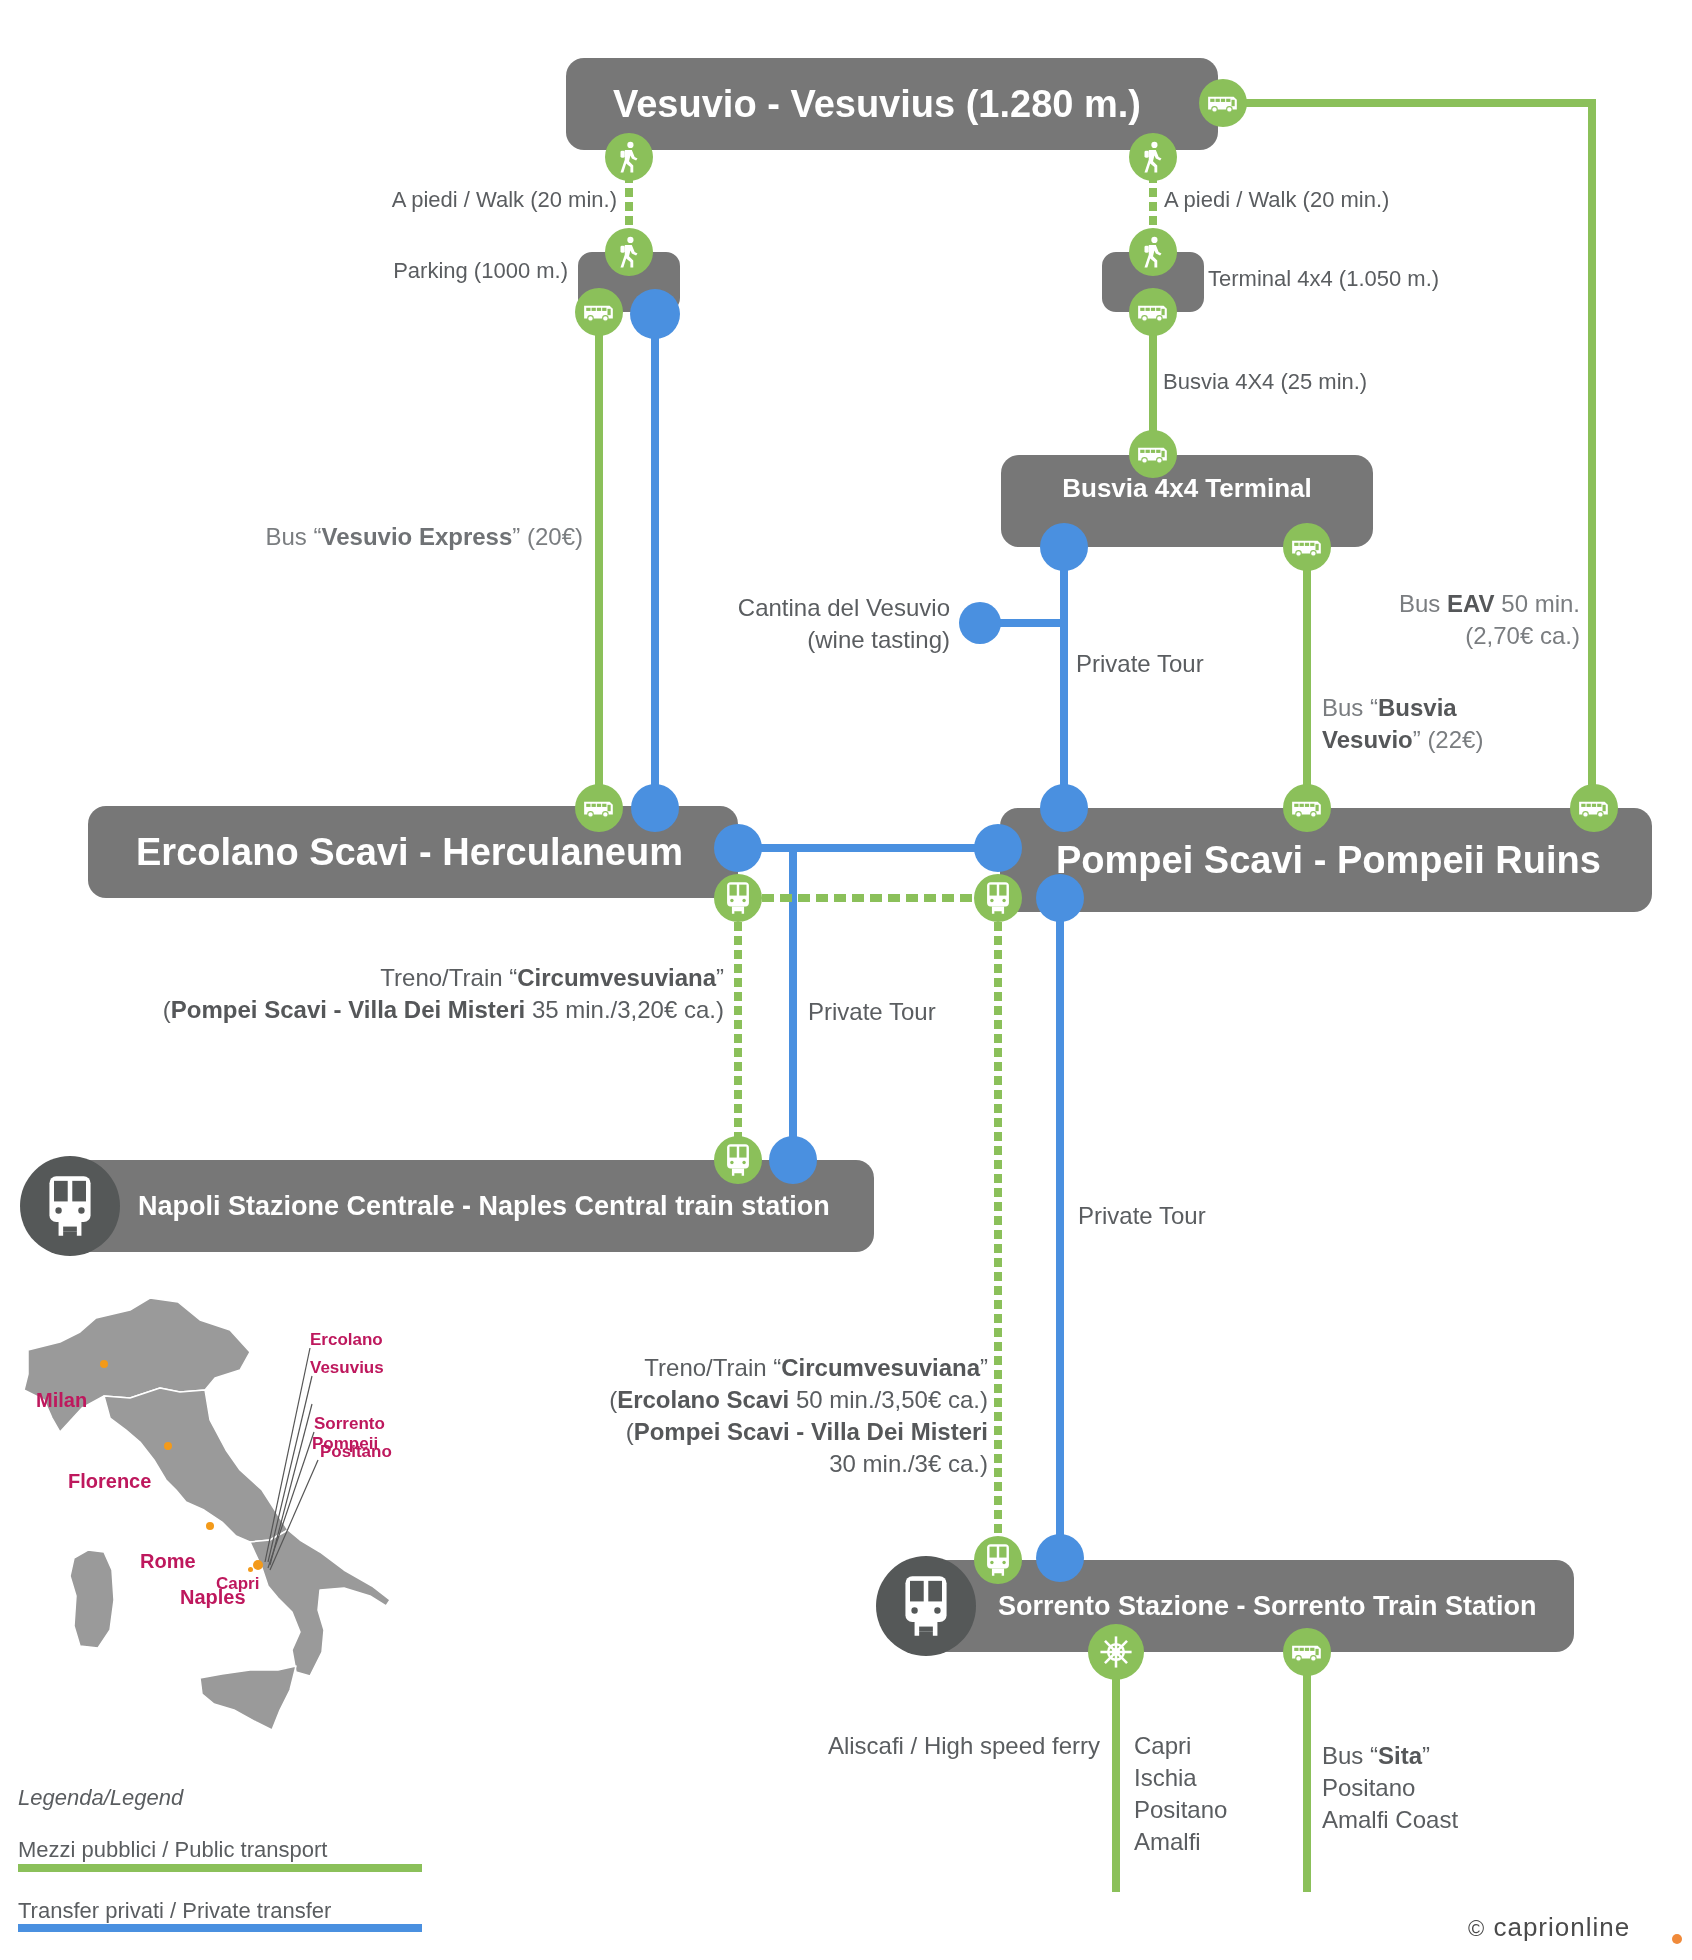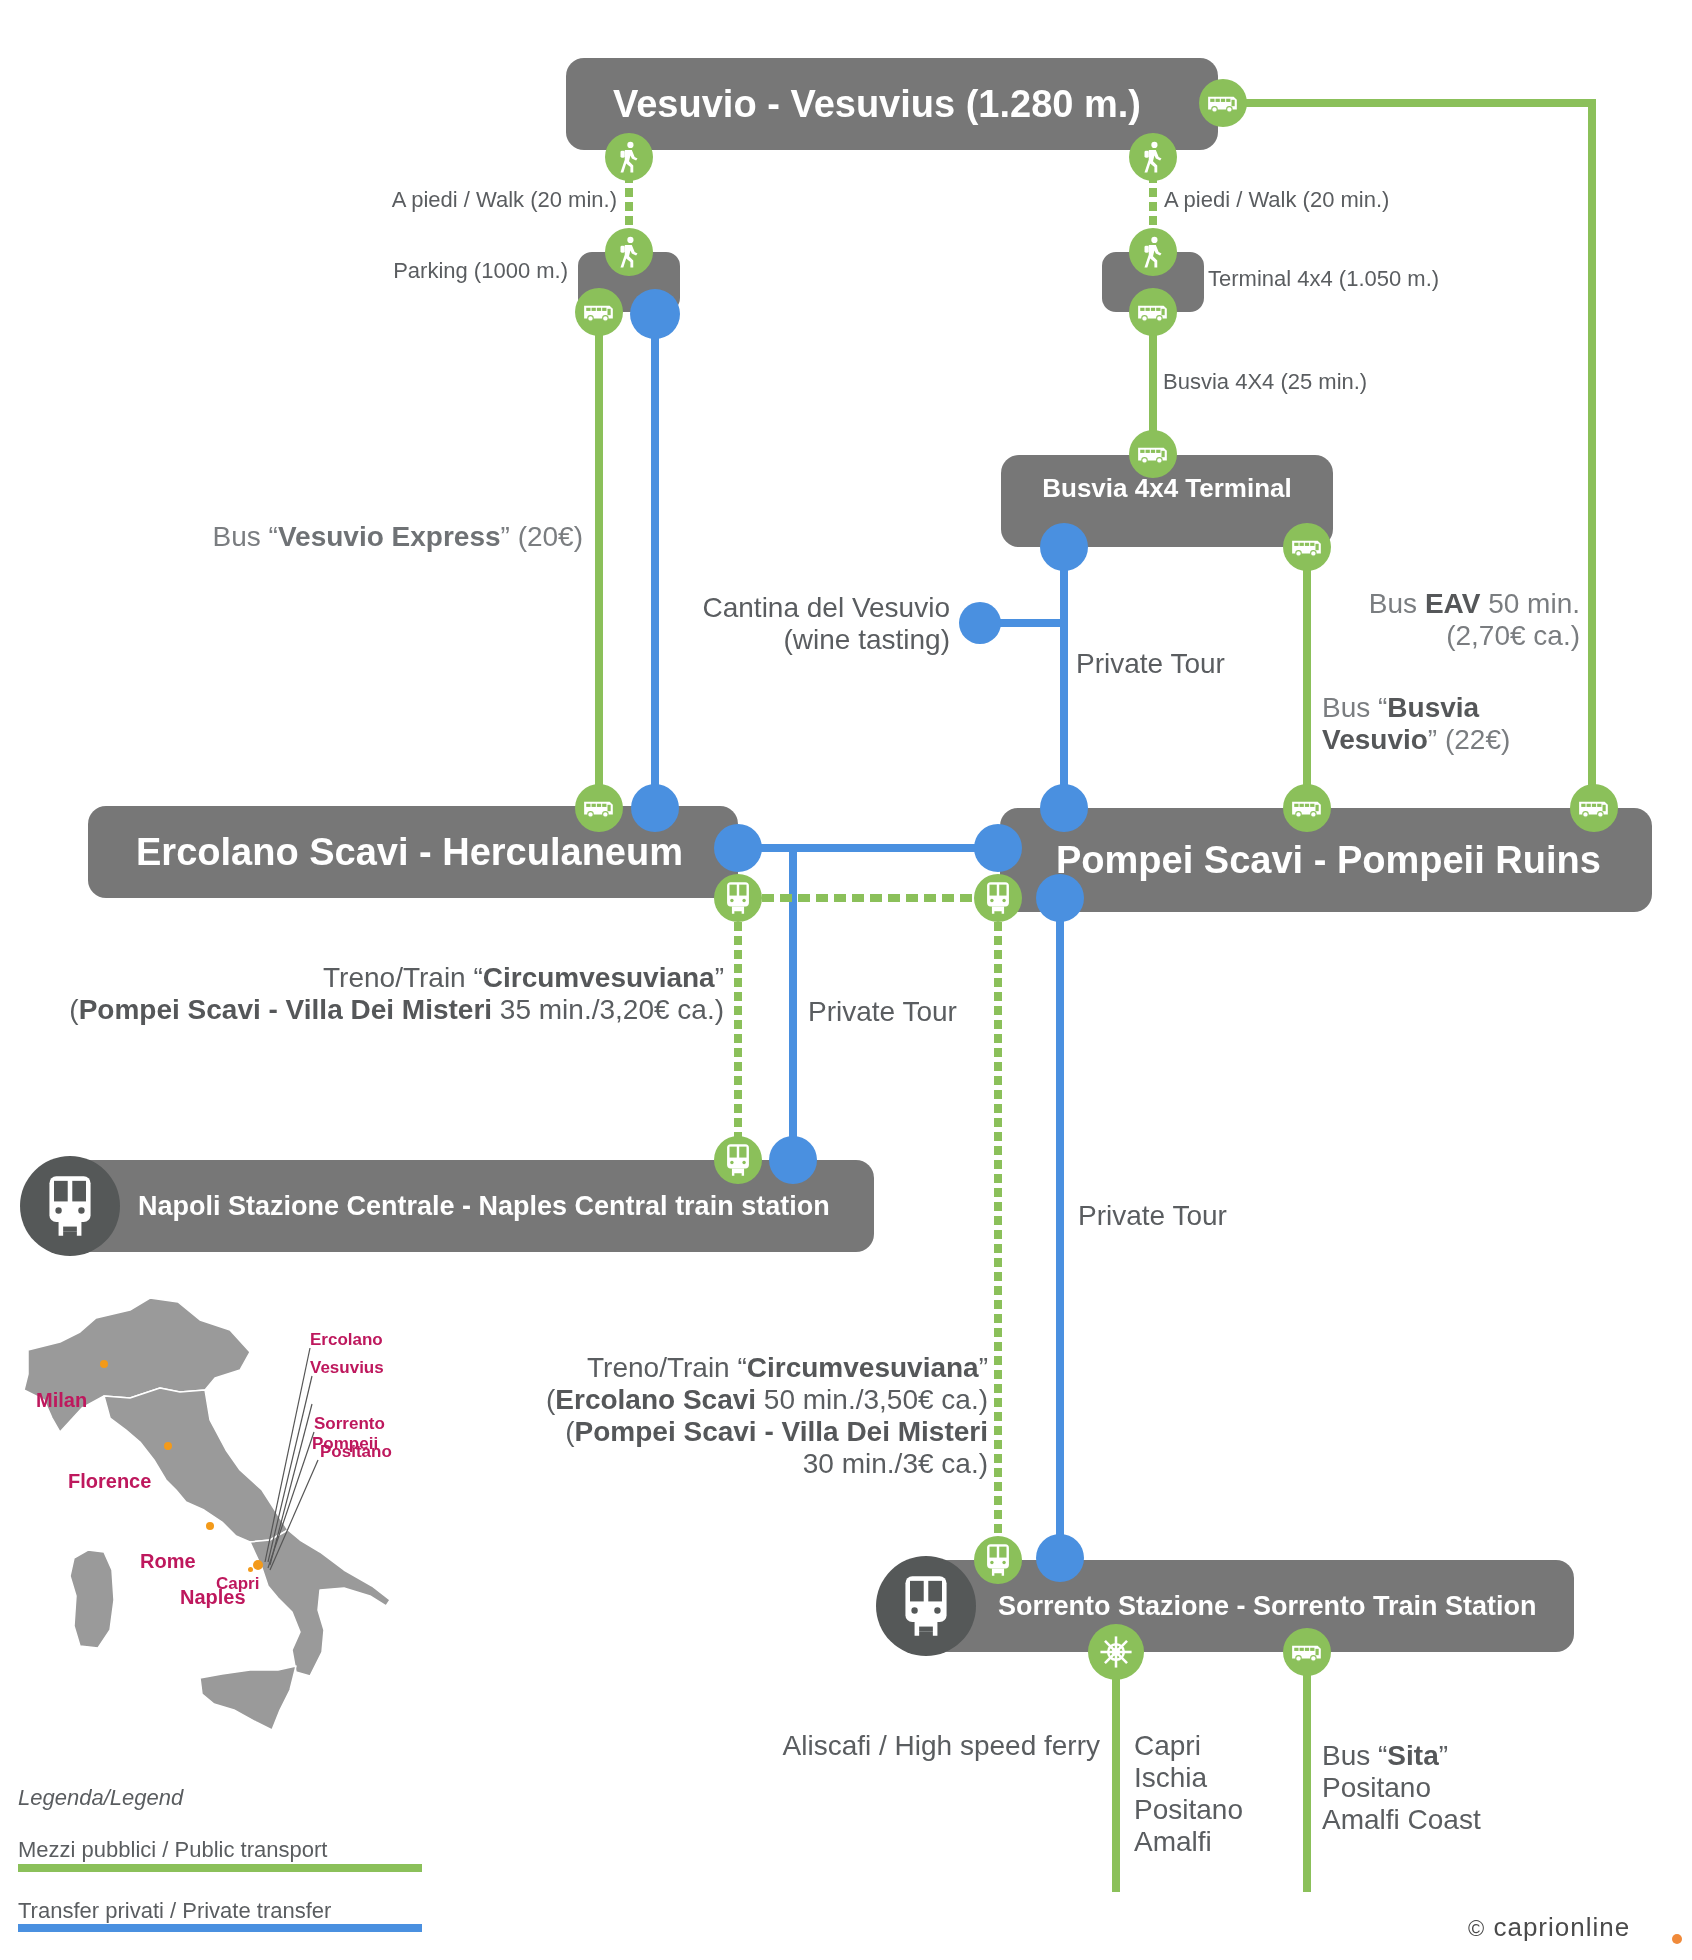--- a/index.html
+++ b/index.html
@@ -6,21 +6,21 @@
   body{width:1692px;height:1960px;position:relative;overflow:hidden;font-family:"Liberation Sans","DejaVu Sans",sans-serif;color:#5a5d60;}
   .abs{position:absolute;}
   .box{position:absolute;background:#777777;border-radius:18px;color:#fff;font-weight:bold;display:flex;align-items:center;box-sizing:border-box;}
   .gl{position:absolute;background:#8bc05a;}
   .bl{position:absolute;background:#4a90e0;}
   .dash-v{position:absolute;width:8px;background:repeating-linear-gradient(to bottom,#8bc05a 0 9px,transparent 9px 14px);}
   .dash-h{position:absolute;height:8px;background:repeating-linear-gradient(to right,#8bc05a 0 12px,transparent 12px 18px);}
   .gc{position:absolute;width:48px;height:48px;margin:-24px 0 0 -24px;border-radius:50%;background:#8bc05a;display:flex;align-items:center;justify-content:center;}
   .bc{position:absolute;width:48px;height:48px;margin:-24px 0 0 -24px;border-radius:50%;background:#4a90e0;}
   .gc svg{width:34px;height:34px;}
-  .lbl{position:absolute;font-size:28px;line-height:32px;color:#5a5d60;white-space:nowrap;}
+  .lbl{position:absolute;font-size:24px;line-height:32px;color:#5a5d60;white-space:nowrap;}
   .lbl.r{text-align:right;}
   .lbl b{font-weight:bold;color:#555759;}
   .small{font-size:22px;line-height:28px;}
   .mapname{position:absolute;font-size:17px;font-weight:bold;color:#be185d;white-space:nowrap;}
   .mapname.big{font-size:20px;margin-top:36px;}
   .dot{position:absolute;width:8px;height:8px;border-radius:50%;background:#f39a1a;margin:-4px 0 0 -4px;}
 </style>
 </head>
 <body>
 
@@ -96,21 +96,21 @@
 <div class="bl" style="left:1056px;top:898px;width:8px;height:660px;"></div>
 
 <div class="gl" style="left:1112px;top:1650px;width:8px;height:242px;"></div>
 <div class="gl" style="left:1303px;top:1650px;width:8px;height:242px;"></div>
 
 <div class="box" style="left:566px;top:58px;width:652px;height:92px;justify-content:center;padding-right:30px;font-size:38px;">
   <span>Vesuvio - Vesuvius (1.280 m.)</span>
 </div>
 <div class="box" style="left:578px;top:252px;width:102px;height:60px;border-radius:14px;"></div>
 <div class="box" style="left:1102px;top:252px;width:102px;height:60px;border-radius:14px;"></div>
-<div class="box" style="left:1001px;top:455px;width:332px;height:92px;justify-content:center;font-size:26px;">
+<div class="box" style="left:1001px;top:455px;width:372px;height:92px;justify-content:center;font-size:26px;">
   <span style="margin-top:-26px;">Busvia 4x4 Terminal</span>
 </div>
 <div class="box" style="left:88px;top:806px;width:650px;height:92px;padding-left:48px;font-size:38px;">
   <span>Ercolano Scavi - Herculaneum</span>
 </div>
 <div class="box" style="left:1000px;top:808px;width:652px;height:104px;padding-left:56px;font-size:38px;">
   <span>Pompei Scavi - Pompeii Ruins</span>
 </div>
 <div class="box" style="left:70px;top:1160px;width:804px;height:92px;padding-left:68px;font-size:27px;">
   <span>Napoli Stazione Centrale - Naples Central train station</span>

